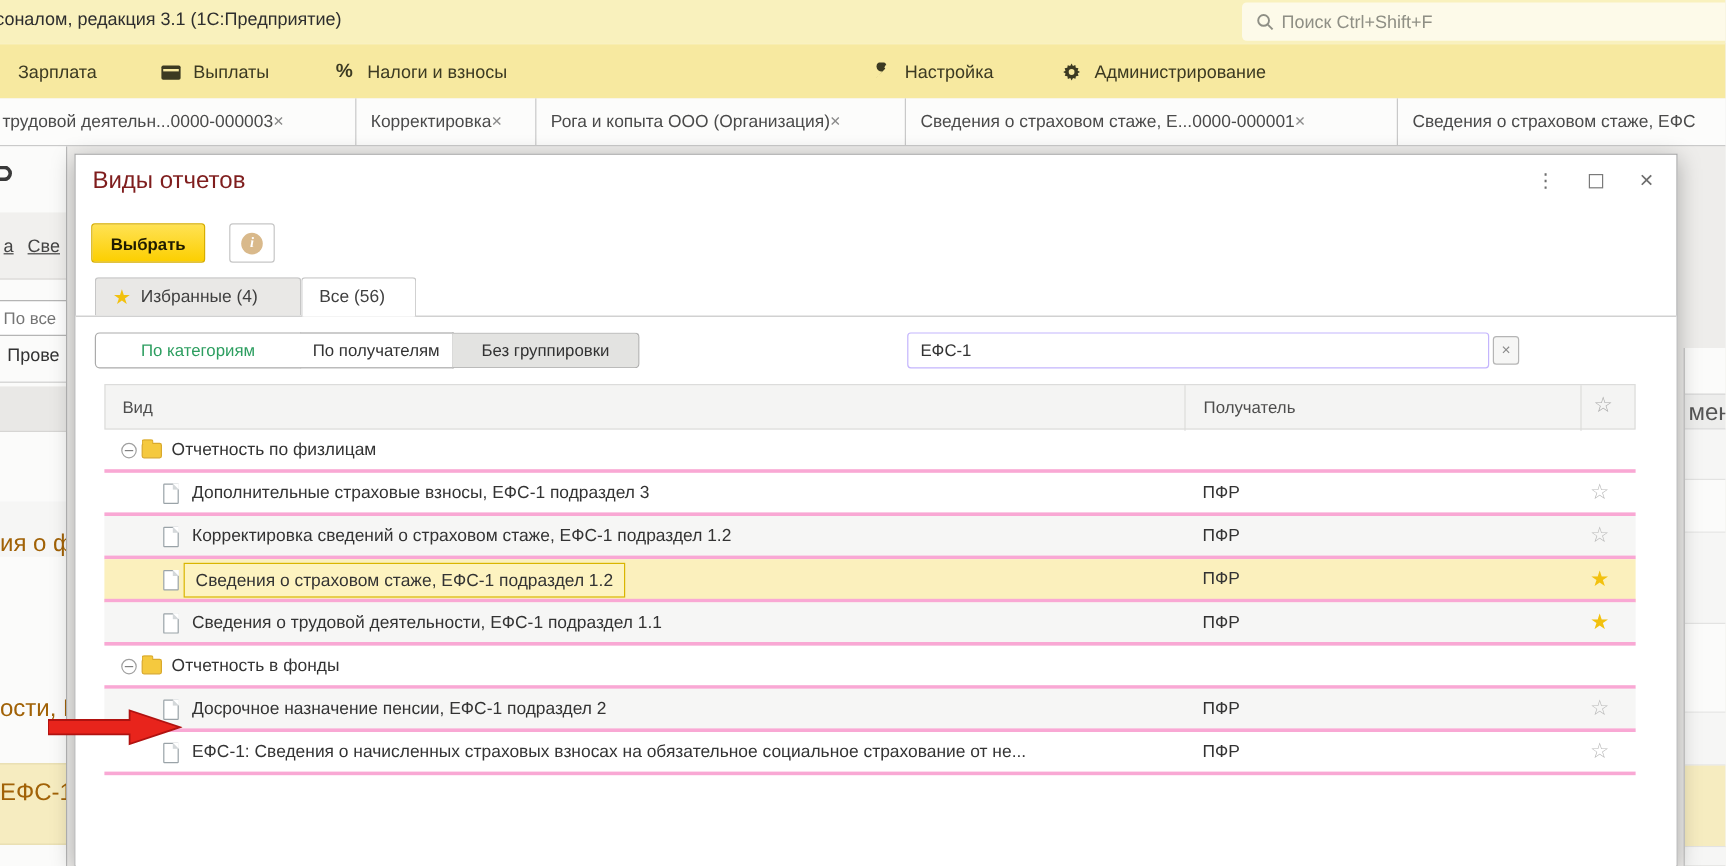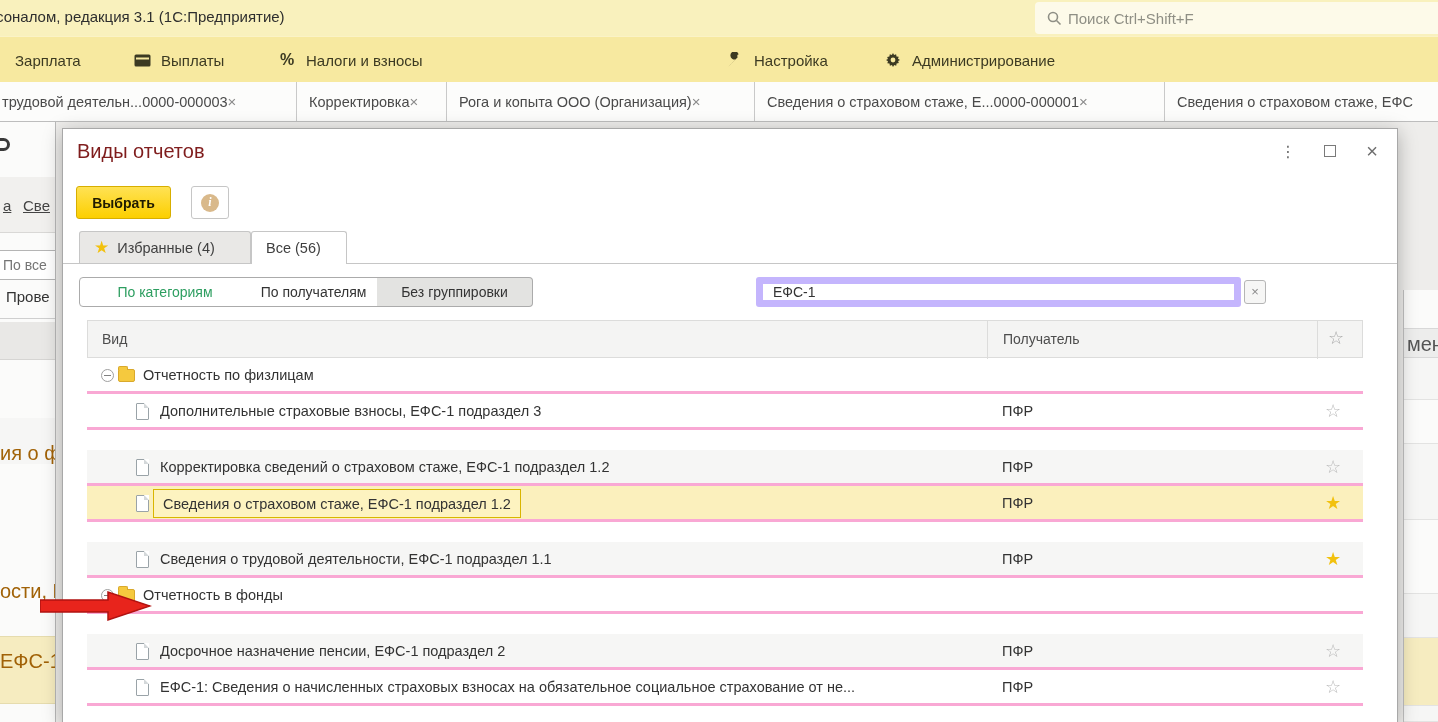--- a/index.html
+++ b/index.html
@@ -65,33 +65,33 @@
   .dlg-tab.active { left:188px; width:96px; background:#fff; z-index:3; height:33px; }
   .tab-star { color:#f2c10e; font-size:17px; }
 
   .dlg-content { position:absolute; left:0; top:134px; width:1334px; height:537px; background:#fff; border-top:1px solid #c6c6c6; }
 
   .seg { position:absolute; top:13px; height:30px; border:1px solid #ababab; background:#fff; font-size:14px; color:#333; font-family:inherit; cursor:pointer; }
   .seg1 { left:16px; width:172px; border-radius:4px 0 0 4px; color:#2d9e60; }
   .seg2 { left:187px; width:128px; border-left:none; }
   .seg3 { left:314px; width:156px; border-left:none; border-radius:0 4px 4px 0; background:#e3e3e1; }
 
-  .flt-search { position:absolute; left:693px; top:13px; width:485px; height:30px; border:7px solid #c4b5fd; border-radius:3px; font-size:14px; color:#333; padding-left:10px; font-family:inherit; background:#fff; }
+  .flt-search { position:absolute; left:693px; top:13px; width:485px; height:30px; border:1px solid #c4b5fd; border-radius:3px; font-size:14px; color:#333; padding-left:10px; font-family:inherit; background:#fff; }
   .flt-clear { position:absolute; left:1181px; top:16px; width:22px; height:24px; border:1px solid #b5b5b5; border-radius:3px; background:#f6f6f5; color:#8a8a8a; font-size:13px; line-height:21px; text-align:center; cursor:pointer; }
 
   .tbl { position:absolute; left:24px; top:56px; width:1276px; }
   .tbl-head { position:relative; height:38px; background:#f4f4f3; border:1px solid #dcdcdb; font-size:14px; color:#4d4d4d; }
   .th-kind { position:absolute; left:14px; top:10px; }
   .th-recip { position:absolute; left:915px; top:10px; }
   .th-sep { position:absolute; left:899px; top:0; width:1px; height:38px; background:#dcdcdb; }
   .th-sep2 { position:absolute; left:1229px; top:0; width:1px; height:38px; background:#dcdcdb; }
   .th-star { position:absolute; left:1240px; top:6px; font-size:18px; color:#a8a8a8; }
 
   .row { position:relative; height:36px; border-bottom:3px solid #f9a8d4; font-size:14.5px; color:#333; }
-  .row.alt { background:#f6f6f5;margin-top:20px; }
+  .row.alt { background:#f6f6f5; }
   .row.hl { background:#fbf0bd; }
   .expand-ic { position:absolute; left:14px; top:11px; width:13px; height:13px; border:1px solid #a0a0a0; border-radius:50%; }
   .expand-ic::after { content:""; position:absolute; left:2px; top:5px; width:7px; height:1px; background:#808080; }
   .folder-ic { position:absolute; left:31px; top:11px; width:17px; height:13px; background:#f5c93e; border:1px solid #d9a92c; border-radius:2px; }
   .folder-ic::before { content:""; position:absolute; left:-1px; top:-4px; width:8px; height:3px; background:#f5c93e; border:1px solid #d9a92c; border-bottom:none; border-radius:2px 2px 0 0; }
   .grp-label { position:absolute; left:56px; top:9px; }
   .doc-ic { position:absolute; left:49px; top:9px; width:13px; height:17px; background:#fff; border:1px solid #9aa3a8; border-radius:1px; }
   .doc-ic::before { content:""; position:absolute; right:-1px; top:-1px; border-style:solid; border-width:0 5px 5px 0; border-color:#fff #fff #d4d8da transparent; }
   .doc-label { position:absolute; left:73px; top:9px; white-space:nowrap; }
   .hl-box { position:absolute; left:66px; top:3px; height:29px; display:flex; align-items:center; padding:0 9px; border:1px solid #d9b500; background:#fdf3c0; white-space:nowrap; }

